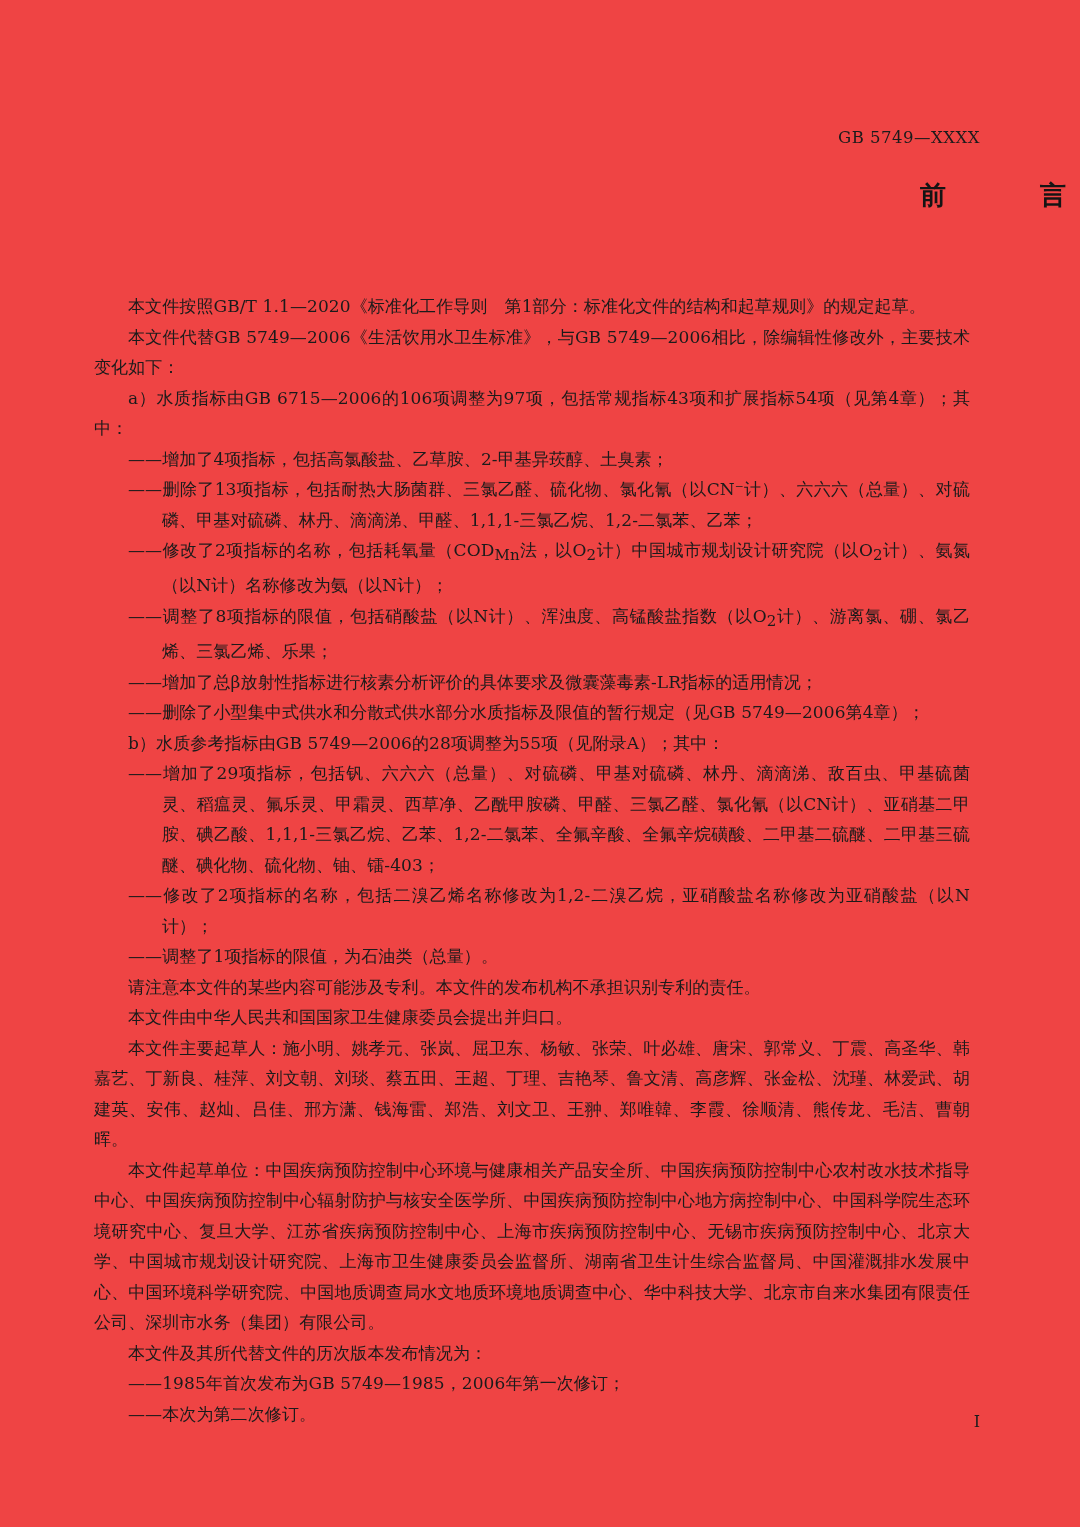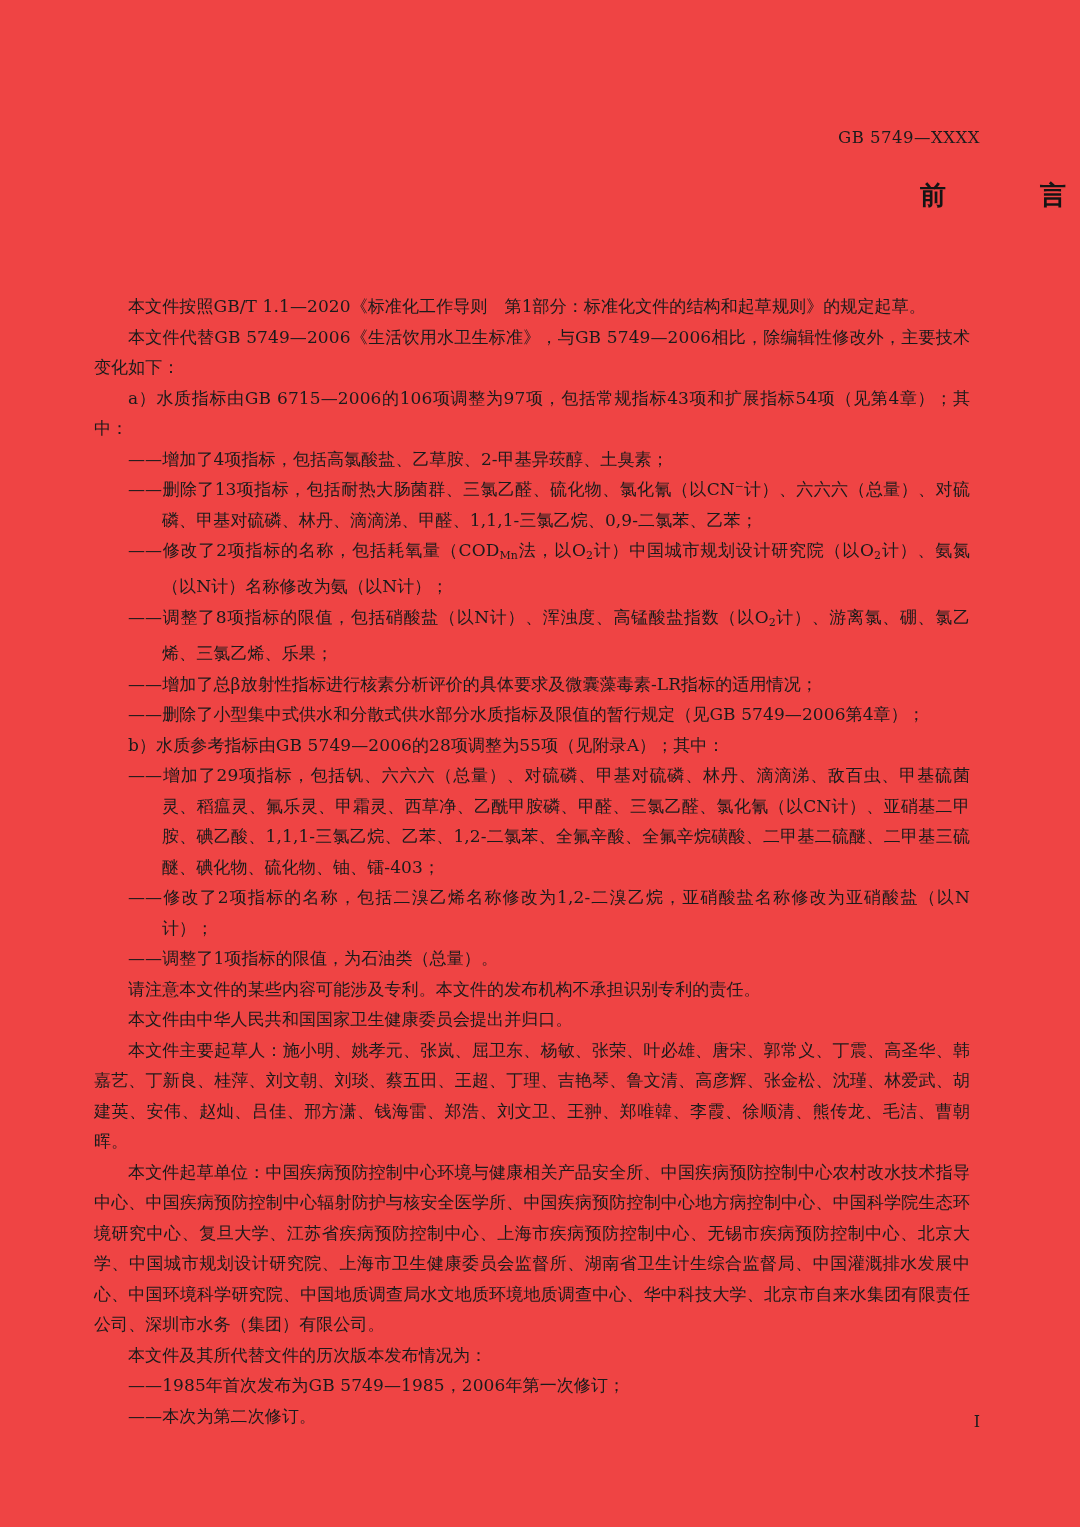--- a/index.html
+++ b/index.html
@@ -63,21 +63,21 @@
   }
   .ind1 {
     text-indent: 34px;
   }
   
   .dash {
     padding-left: 68px;
     text-indent: -34px;
   }
   .sub {
-    font-size: 11px;
+    font-size: 15px;
     vertical-align: -0.25em;
   }
   .page-num {
     position: absolute;
     right: 100px;
     bottom: 96px;
     font-size: 16px;
     font-family: "DejaVu Serif", "Liberation Serif", serif;
     color: #1b1b1b;
   }
@@ -90,21 +90,21 @@
   <div class="header-code">GB 5749—XXXX</div>
 
   <div class="doc-title">前　　言</div>
 
   <div class="body-area">
 
     <p class="ind1">本文件按照GB/T 1.1—2020《标准化工作导则　第1部分：标准化文件的结构和起草规则》的规定起草。</p>
     <p class="ind1">本文件代替GB 5749—2006《生活饮用水卫生标准》，与GB 5749—2006相比，除编辑性修改外，主要技术变化如下：</p>
     <p class="ind1">a）水质指标由GB 6715—2006的106项调整为97项，包括常规指标43项和扩展指标54项（见第4章）；其中：</p>
     <p class="dash">——增加了4项指标，包括高氯酸盐、乙草胺、2-甲基异莰醇、土臭素；</p>
-    <p class="dash">——删除了13项指标，包括耐热大肠菌群、三氯乙醛、硫化物、氯化氰（以CN⁻计）、六六六（总量）、对硫磷、甲基对硫磷、林丹、滴滴涕、甲醛、1,1,1-三氯乙烷、0,9-二氯苯、乙苯；</p>
+    <p class="dash">——删除了13项指标，包括耐热大肠菌群、三氯乙醛、硫化物、氯化氰（以CN⁻计）、六六六（总量）、对硫磷、甲基对硫磷、林丹、滴滴涕、甲醛、1,1,1-三氯乙烷、1,2-二氯苯、乙苯；</p>
 
     <p class="dash"><span>——修改了2项指标的名称，包括耗氧量（COD</span><span class="sub">Mn</span><span>法，以O</span><span class="sub">2</span><span>计）中国城市规划设计研究院（以O</span><span class="sub">2</span><span>计）、氨氮（以N计）名称修改为氨（以N计）；</span></p>
 
     <p class="dash"><span>——调整了8项指标的限值，包括硝酸盐（以N计）、浑浊度、高锰酸盐指数（以O</span><span class="sub">2</span><span>计）、游离氯、硼、氯乙烯、三氯乙烯、乐果；</span></p>
 
     <p class="dash">——增加了总β放射性指标进行核素分析评价的具体要求及微囊藻毒素-LR指标的适用情况；</p>
     <p class="dash">——删除了小型集中式供水和分散式供水部分水质指标及限值的暂行规定（见GB 5749—2006第4章）；</p>
     <p class="ind1">b）水质参考指标由GB 5749—2006的28项调整为55项（见附录A）；其中：</p>
     <p class="dash">——增加了29项指标，包括钒、六六六（总量）、对硫磷、甲基对硫磷、林丹、滴滴涕、敌百虫、甲基硫菌灵、稻瘟灵、氟乐灵、甲霜灵、西草净、乙酰甲胺磷、甲醛、三氯乙醛、氯化氰（以CN计）、亚硝基二甲胺、碘乙酸、1,1,1-三氯乙烷、乙苯、1,2-二氯苯、全氟辛酸、全氟辛烷磺酸、二甲基二硫醚、二甲基三硫醚、碘化物、硫化物、铀、镭-403；</p>
     <p class="dash">——修改了2项指标的名称，包括二溴乙烯名称修改为1,2-二溴乙烷，亚硝酸盐名称修改为亚硝酸盐（以N计）；</p>

